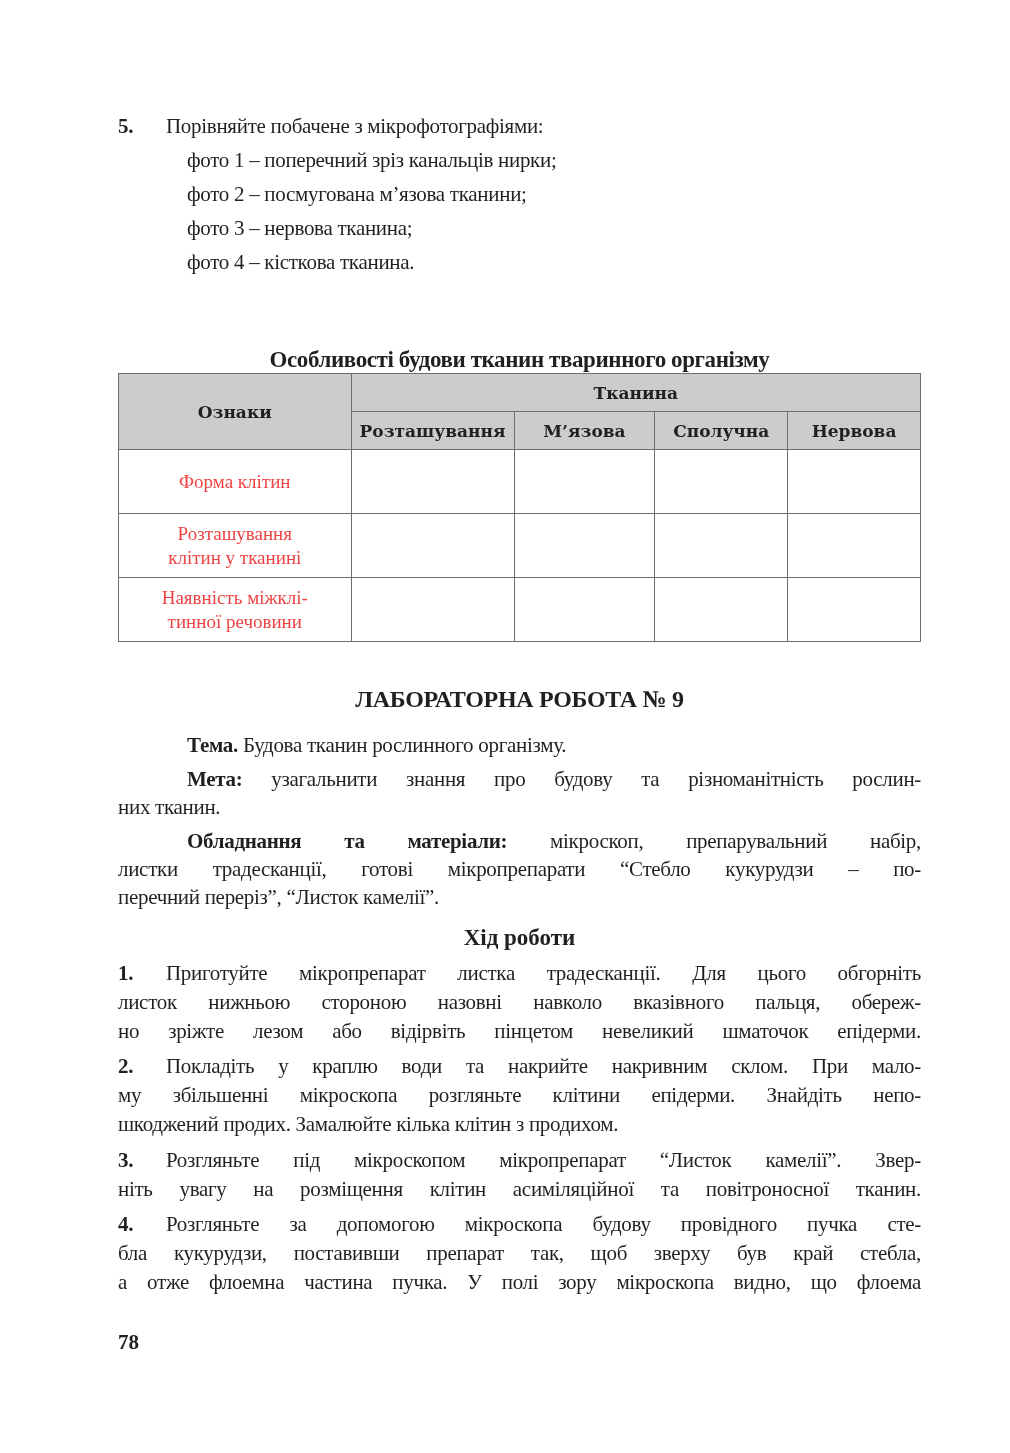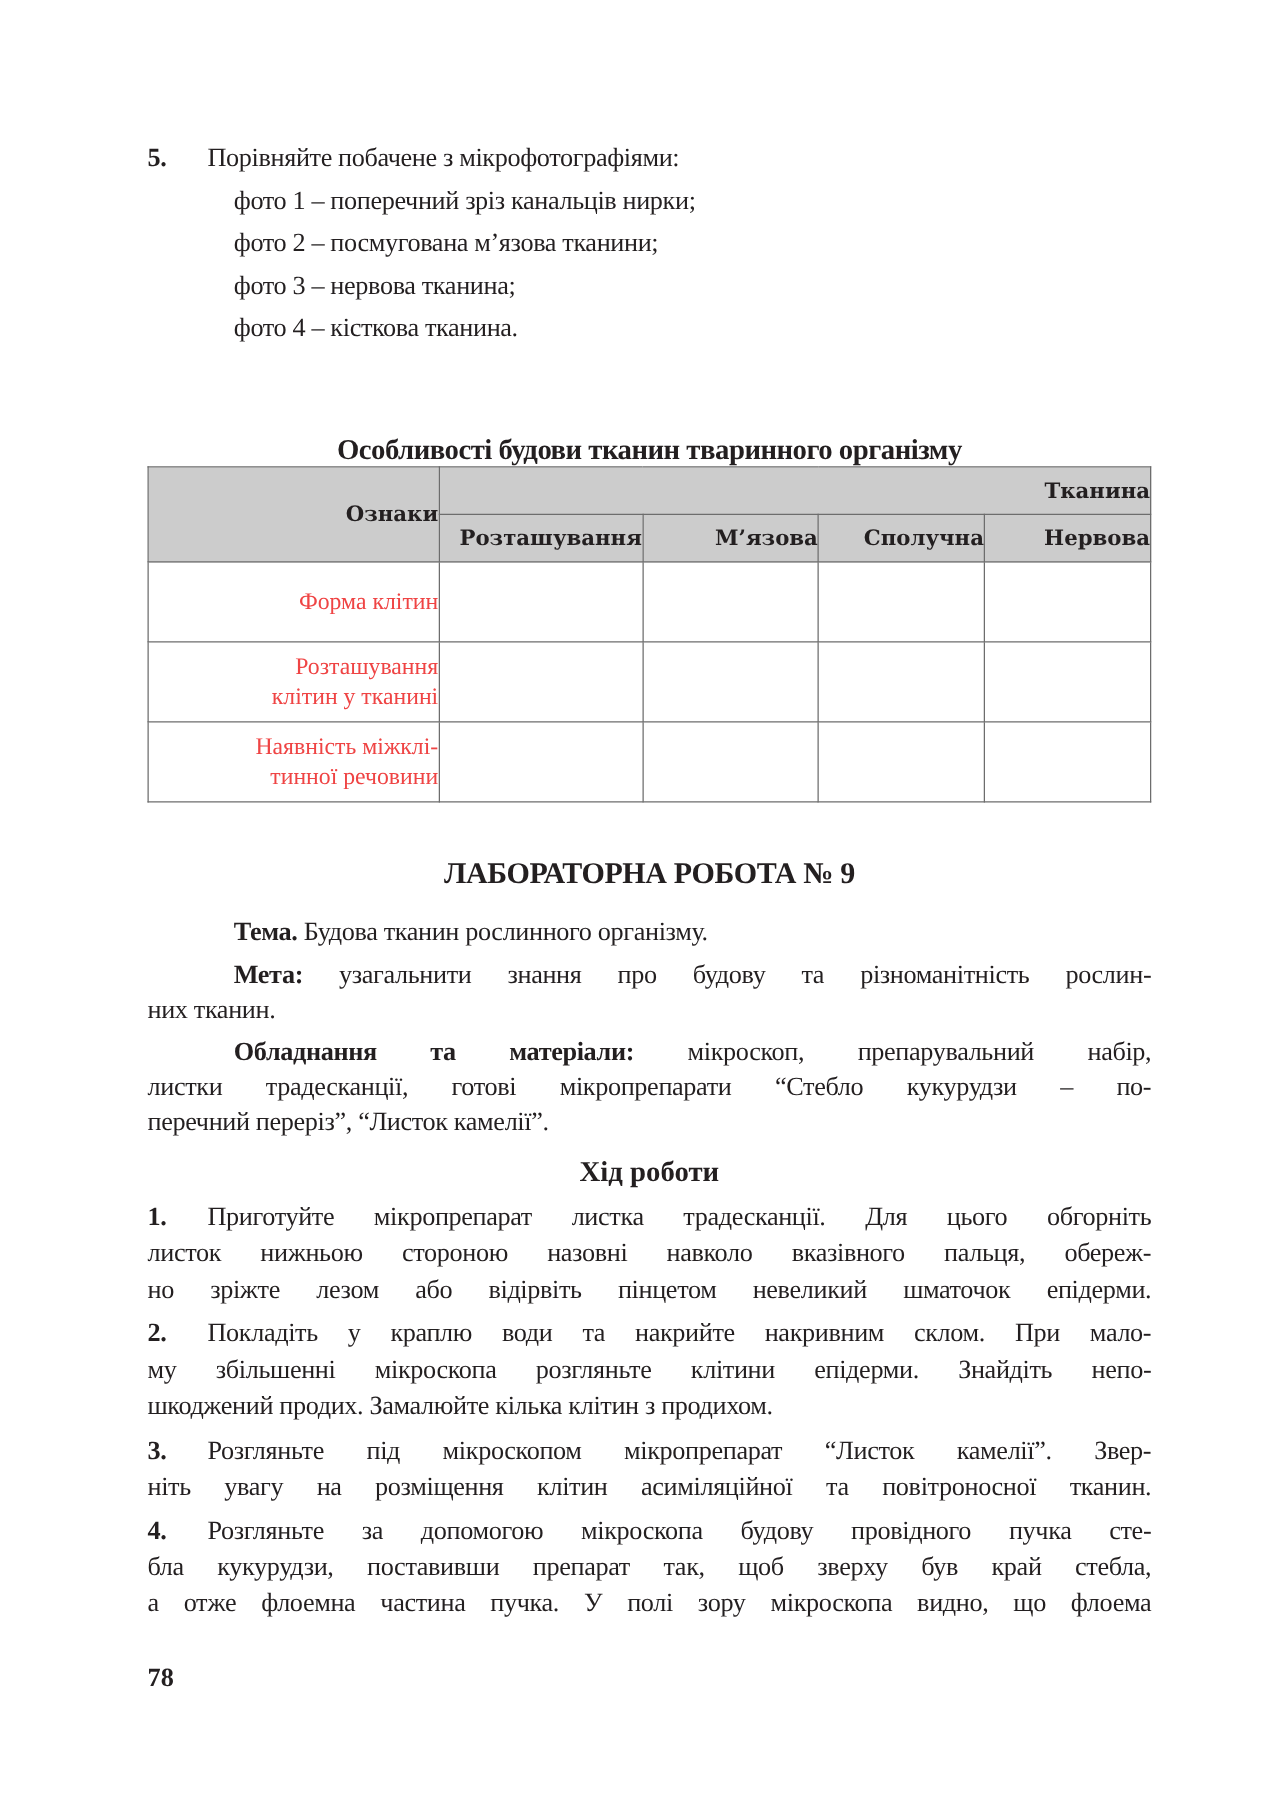--- a/index.html
+++ b/index.html
@@ -18,21 +18,21 @@
   .h-lab { font-size: 24px; font-weight: bold; letter-spacing: -0.3px; }
   .h-hid { font-size: 23px; font-weight: bold; }
   .just { text-align: justify; text-align-last: justify; white-space: nowrap; }
 
   table.tissues {
     position: absolute; left: 118px; top: 373px;
     border-collapse: collapse; width: 803px;
     font-family: "DejaVu Serif", "Liberation Serif", serif;
   }
   table.tissues td, table.tissues th {
-    border: 1.5px solid #6d6d6d; padding: 0; text-align: right; vertical-align: middle;
+    border: 1.5px solid #6d6d6d; padding: 0; text-align: center; vertical-align: middle;
   }
   table.tissues th {
     background: #cccccc; font-weight: bold; font-size: 17px; color: #231f20;
   }
   table.tissues td.rowlabel {
     font-family: "Liberation Serif", "DejaVu Serif", serif;
     font-size: 19px; line-height: 24px; color: #ef4444;
   }
   .r-h1 { height: 38px; }
   .r-h2 { height: 38px; }

